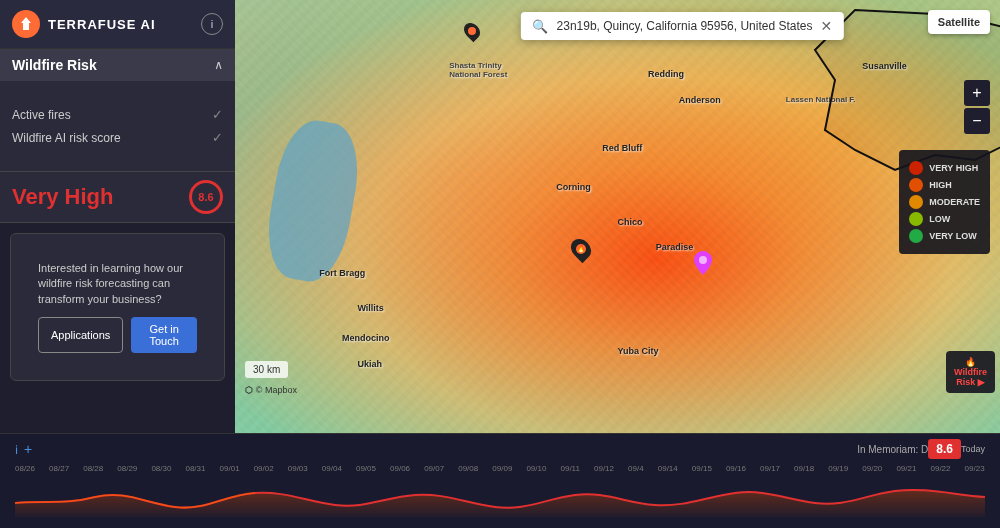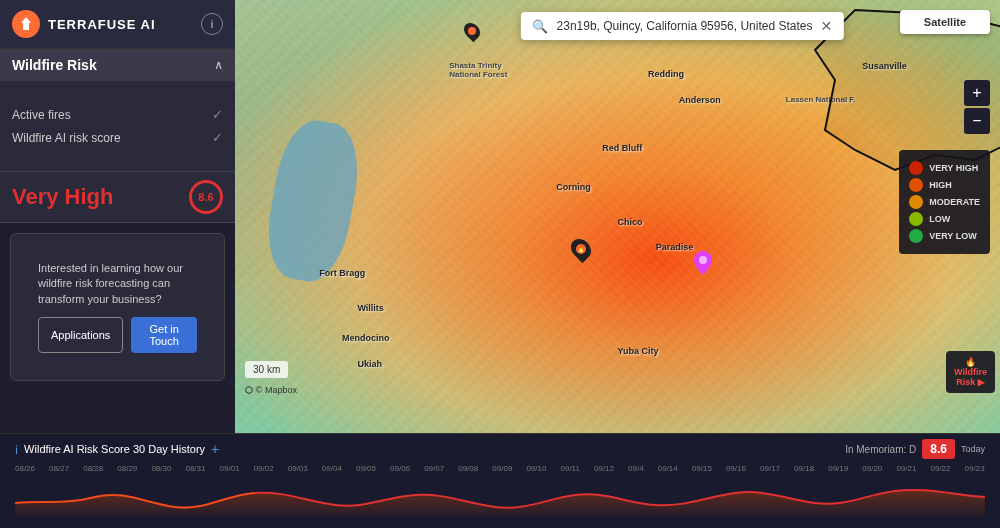--- a/index.html
+++ b/index.html
@@ -187,21 +187,21 @@
     .search-text { font-size: 12px; color: #333; flex: 1; }
     .search-close { color: #666; font-size: 14px; cursor: pointer; }
 
     
     .satellite-btn {
       position: absolute;
       top: 10px;
       right: 10px;
       background: white;
       border-radius: 4px;
-      padding: 6px 24px;
+      padding: 6px 10px;
       font-size: 11px;
       color: #333;
       cursor: pointer;
       box-shadow: 0 2px 4px rgba(0,0,0,0.3);
       z-index: 20;
       font-weight: bold;
     }
 
     
     .zoom-controls {
@@ -316,21 +316,20 @@
       display: flex;
       align-items: center;
       gap: 6px;
     }
     .chart-title-text { color: #fff; }
     .add-icon { color: #4a90d9; font-size: 14px; cursor: pointer; }
 
     .memoriam-badge {
       display: flex;
       align-items: center;
-      gap: 6px;
       font-size: 10px;
       color: #aaa;
     }
     .score-badge {
       background: #e03030;
       color: white;
       font-size: 12px;
       font-weight: bold;
       padding: 3px 8px;
       border-radius: 3px;
@@ -510,21 +509,20 @@
         <span>© Mapbox</span>
       </div>
 
     </div>
   </div>
 
   <div class="bottom-bar">
     <div class="chart-header">
       <div class="chart-title">
         <span style="color:#4a90d9;font-size:12px;">ℹ</span>
-        <span class="chart-title-text">Wildfire AI Risk Score 30 Day History</span>
         <span class="add-icon">+</span>
       </div>
       <div class="memoriam-badge">
         <span>In Memoriam: D</span>
         <span class="score-badge">8.6</span>
         <span class="today-label">Today</span>
       </div>
     </div>
 
     <div class="date-labels">

